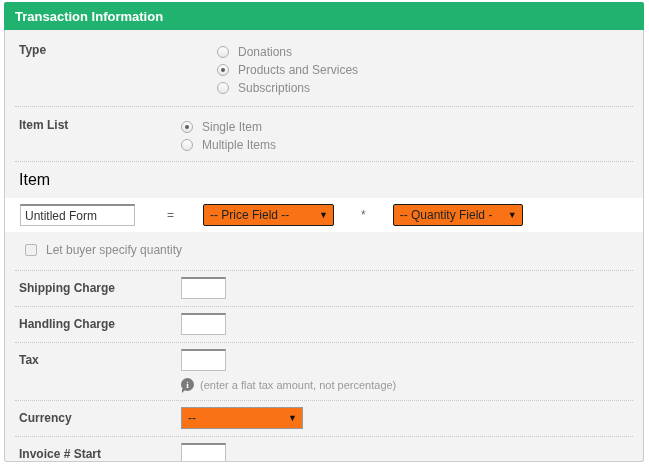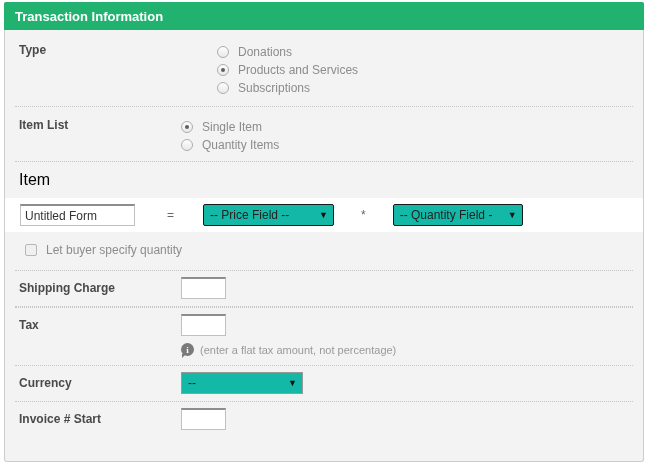--- a/index.html
+++ b/index.html
@@ -23,21 +23,21 @@
     width: 4px; height: 4px; border-radius: 50%; background: #5f5f5f; }
   .checkbox { width: 12px; height: 12px; border: 1px solid #b7b7b7; background: #f0f0f0;
     border-radius: 2px; flex: none; }
   .txt-input { height: 22px; border: 1px solid #c0c0c0; border-top: 2px solid #8d8d8d;
     background: #ffffff; font-family: "Liberation Sans", sans-serif; font-size: 12px;
     color: #333; padding: 0 4px; }
   .small { width: 45px; }
   .item-band { background: #ffffff; height: 34px; display: flex; align-items: center;
     padding-left: 15px; margin-top: 9px; gap: 20px; }
   .name-input { width: 115px; }
-  .sel { height: 22px; background: #14b8a6; display: inline-flex; align-items: center;
+  .sel { height: 22px; background: #f97316; display: inline-flex; align-items: center;
     justify-content: space-between; font-size: 12px; color: #222; padding: 0 5px 0 6px;
     cursor: default; }
   .sel-dark { border: 1px solid #1a1a1a; border-radius: 2px; }
   .sel-gray { border: 1px solid #999999; }
   .sel .arrow { font-size: 9px; color: #111; margin-left: 6px; }
   .op { font-size: 12px; color: #666; }
   .hint-line { display: flex; align-items: center; margin-top: 7px; }
   .info-icon { width: 13px; height: 13px; border-radius: 50%; background: #7a7a7a;
     color: #ffffff; font-size: 9px; font-weight: bold; font-family: "Liberation Serif", serif;
     display: flex; align-items: center; justify-content: center; position: relative; flex: none; }
@@ -83,21 +83,21 @@
 
     <div class="row row-itemlist">
       <div class="lbl">Item List</div>
       <div class="optgroup">
         <div class="opt-line">
           <span class="radio checked"></span>
           <span class="opt-label">Single Item</span>
         </div>
         <div class="opt-line">
           <span class="radio"></span>
-          <span class="opt-label">Quantity Items</span>
+          <span class="opt-label">Multiple Items</span>
         </div>
       </div>
     </div>
     <div class="sep"></div>
 
     <div>
       <div class="lbl item-label">Item</div>
       <div class="item-band">
         <input class="txt-input name-input" value="Untitled Form" style="">
         <span class="op" style="margin:0 9px 0 12px;">=</span>
@@ -117,20 +117,24 @@
       </div>
     </div>
     <div class="sep"></div>
 
     <div class="row row-input">
       <div class="lbl">Shipping Charge</div>
       <input class="txt-input small" value="" style="">
     </div>
     <div class="sep"></div>
 
+    <div class="row row-input">
+      <div class="lbl">Handling Charge</div>
+      <input class="txt-input small" value="" style="">
+    </div>
     <div class="sep"></div>
 
     <div class="row-taxish">
       <div class="row" style="align-items:center;">
         <div class="lbl">Tax</div>
         <input class="txt-input small" value="" style="">
       </div>
       <div class="hint-line" style="margin-left:176px;">
         <span class="info-icon">i</span>
         <span class="hint-text">(enter a flat tax amount, not percentage)</span>

